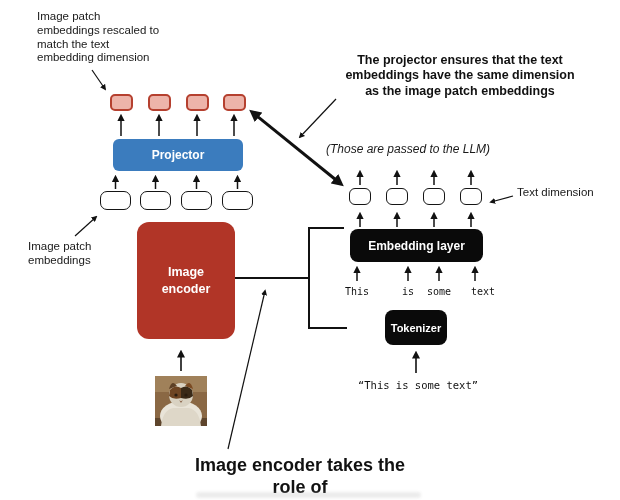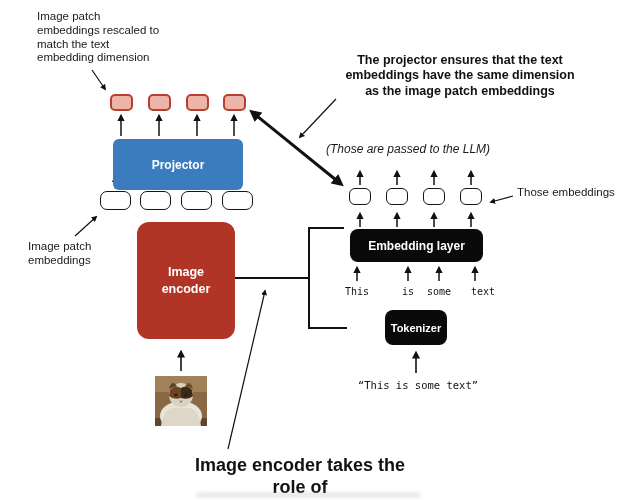--- a/index.html
+++ b/index.html
@@ -95,34 +95,34 @@
 embeddings rescaled to
 match the text
 embedding dimension</div>
 
   <div class="label bold-note" style="left:310px;top:53px;width:300px;">The projector ensures that the text
 embeddings have the same dimension
 as the image patch embeddings</div>
 
   <div class="label" style="left:326px;top:142px;font-size:12px;font-style:italic;">(Those are passed to the LLM)</div>
 
-  <div class="label" style="left:517px;top:186px;font-size:11.5px;">Those embeddings</div>
+  <div class="label" style="left:517px;top:186px;font-size:11.5px;">Text dimension</div>
 
   <div class="label note" style="left:28px;top:240px;width:95px;">Image patch
 embeddings</div>
 
   <div class="label bold-note" style="left:185px;top:455px;width:230px;font-size:18px;">Image encoder takes the role of
 the tokenizer + embedding layer</div>
 
   <div class="box patch-box" style="left:110px;top:94px;"></div>
   <div class="box patch-box" style="left:148px;top:94px;"></div>
   <div class="box patch-box" style="left:186px;top:94px;"></div>
   <div class="box patch-box" style="left:223px;top:94px;"></div>
 
-  <div class="box blue-box" style="left:113px;top:139px;width:130px;height:51px;">Projector</div>
+  <div class="box blue-box" style="left:113px;top:139px;width:130px;height:32px;">Projector</div>
 
   <div class="box white-box" style="left:100px;top:191px;width:31px;height:19px;"></div>
   <div class="box white-box" style="left:140px;top:191px;width:31px;height:19px;"></div>
   <div class="box white-box" style="left:181px;top:191px;width:31px;height:19px;"></div>
   <div class="box white-box" style="left:222px;top:191px;width:31px;height:19px;"></div>
 
   <div class="box red-box" style="left:137px;top:222px;width:98px;height:117px;">Image
 encoder</div>
 
   <svg style="position:absolute;left:155px;top:376px;" width="52" height="50" viewBox="0 0 52 50">

